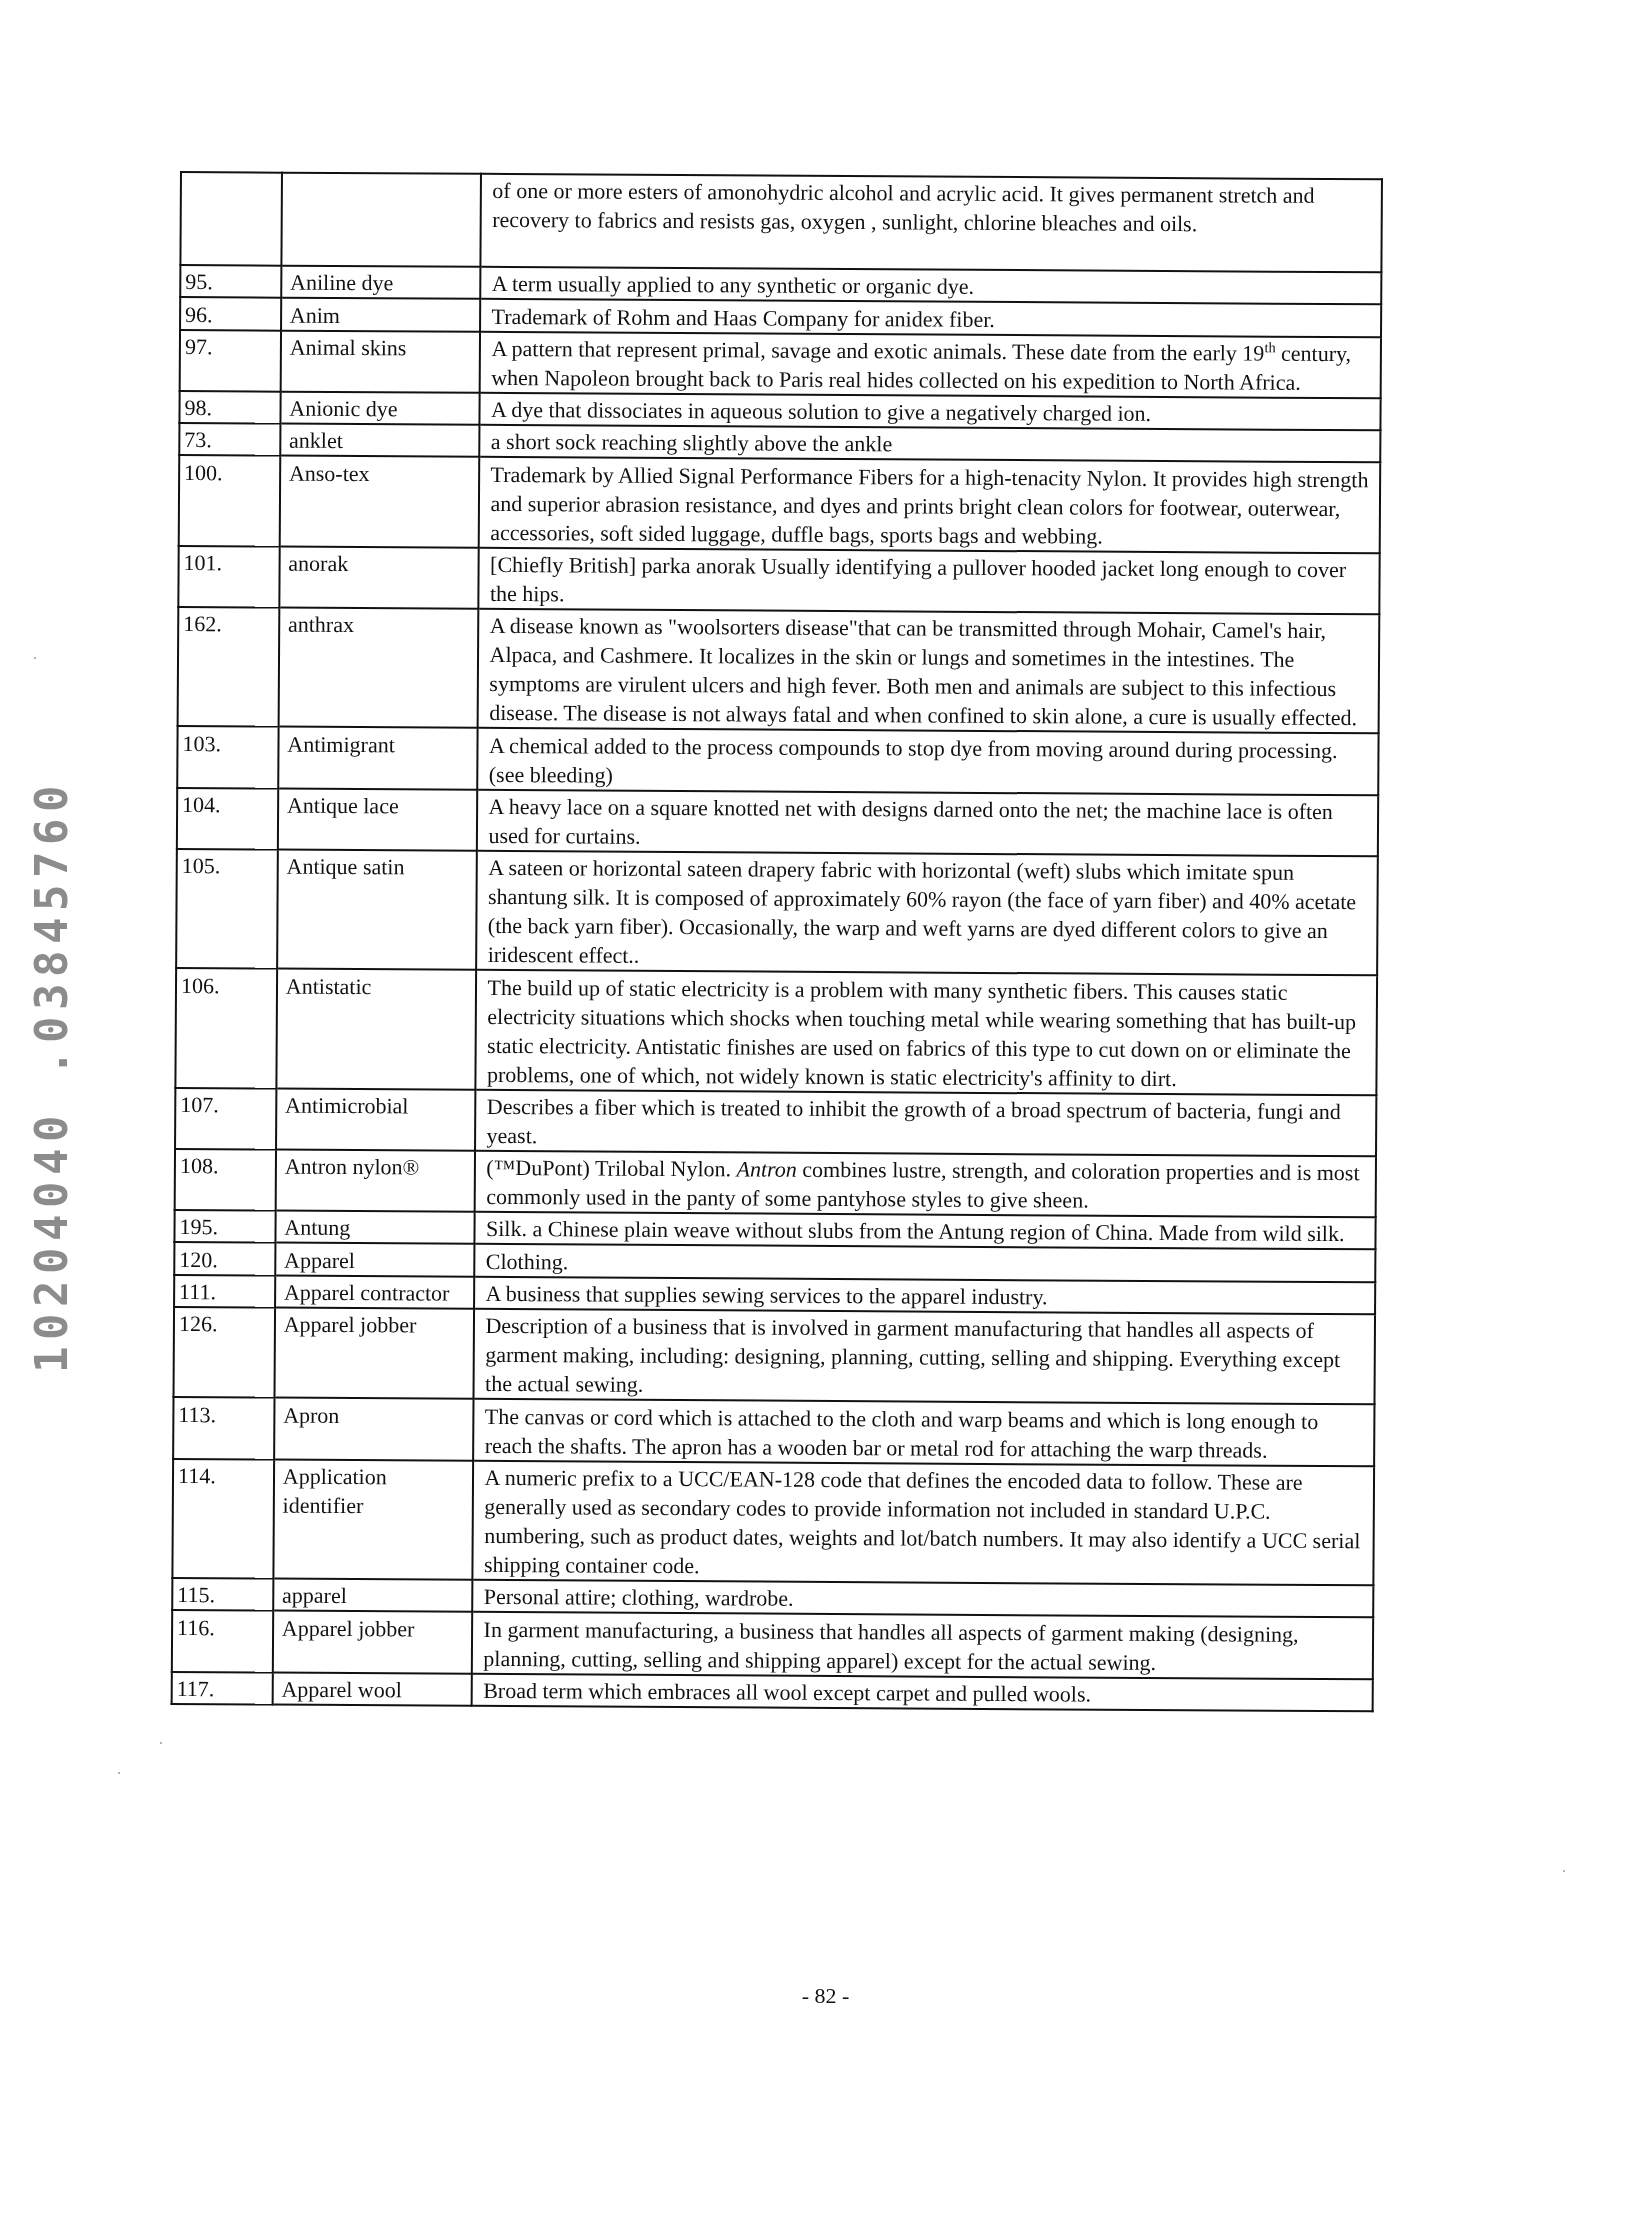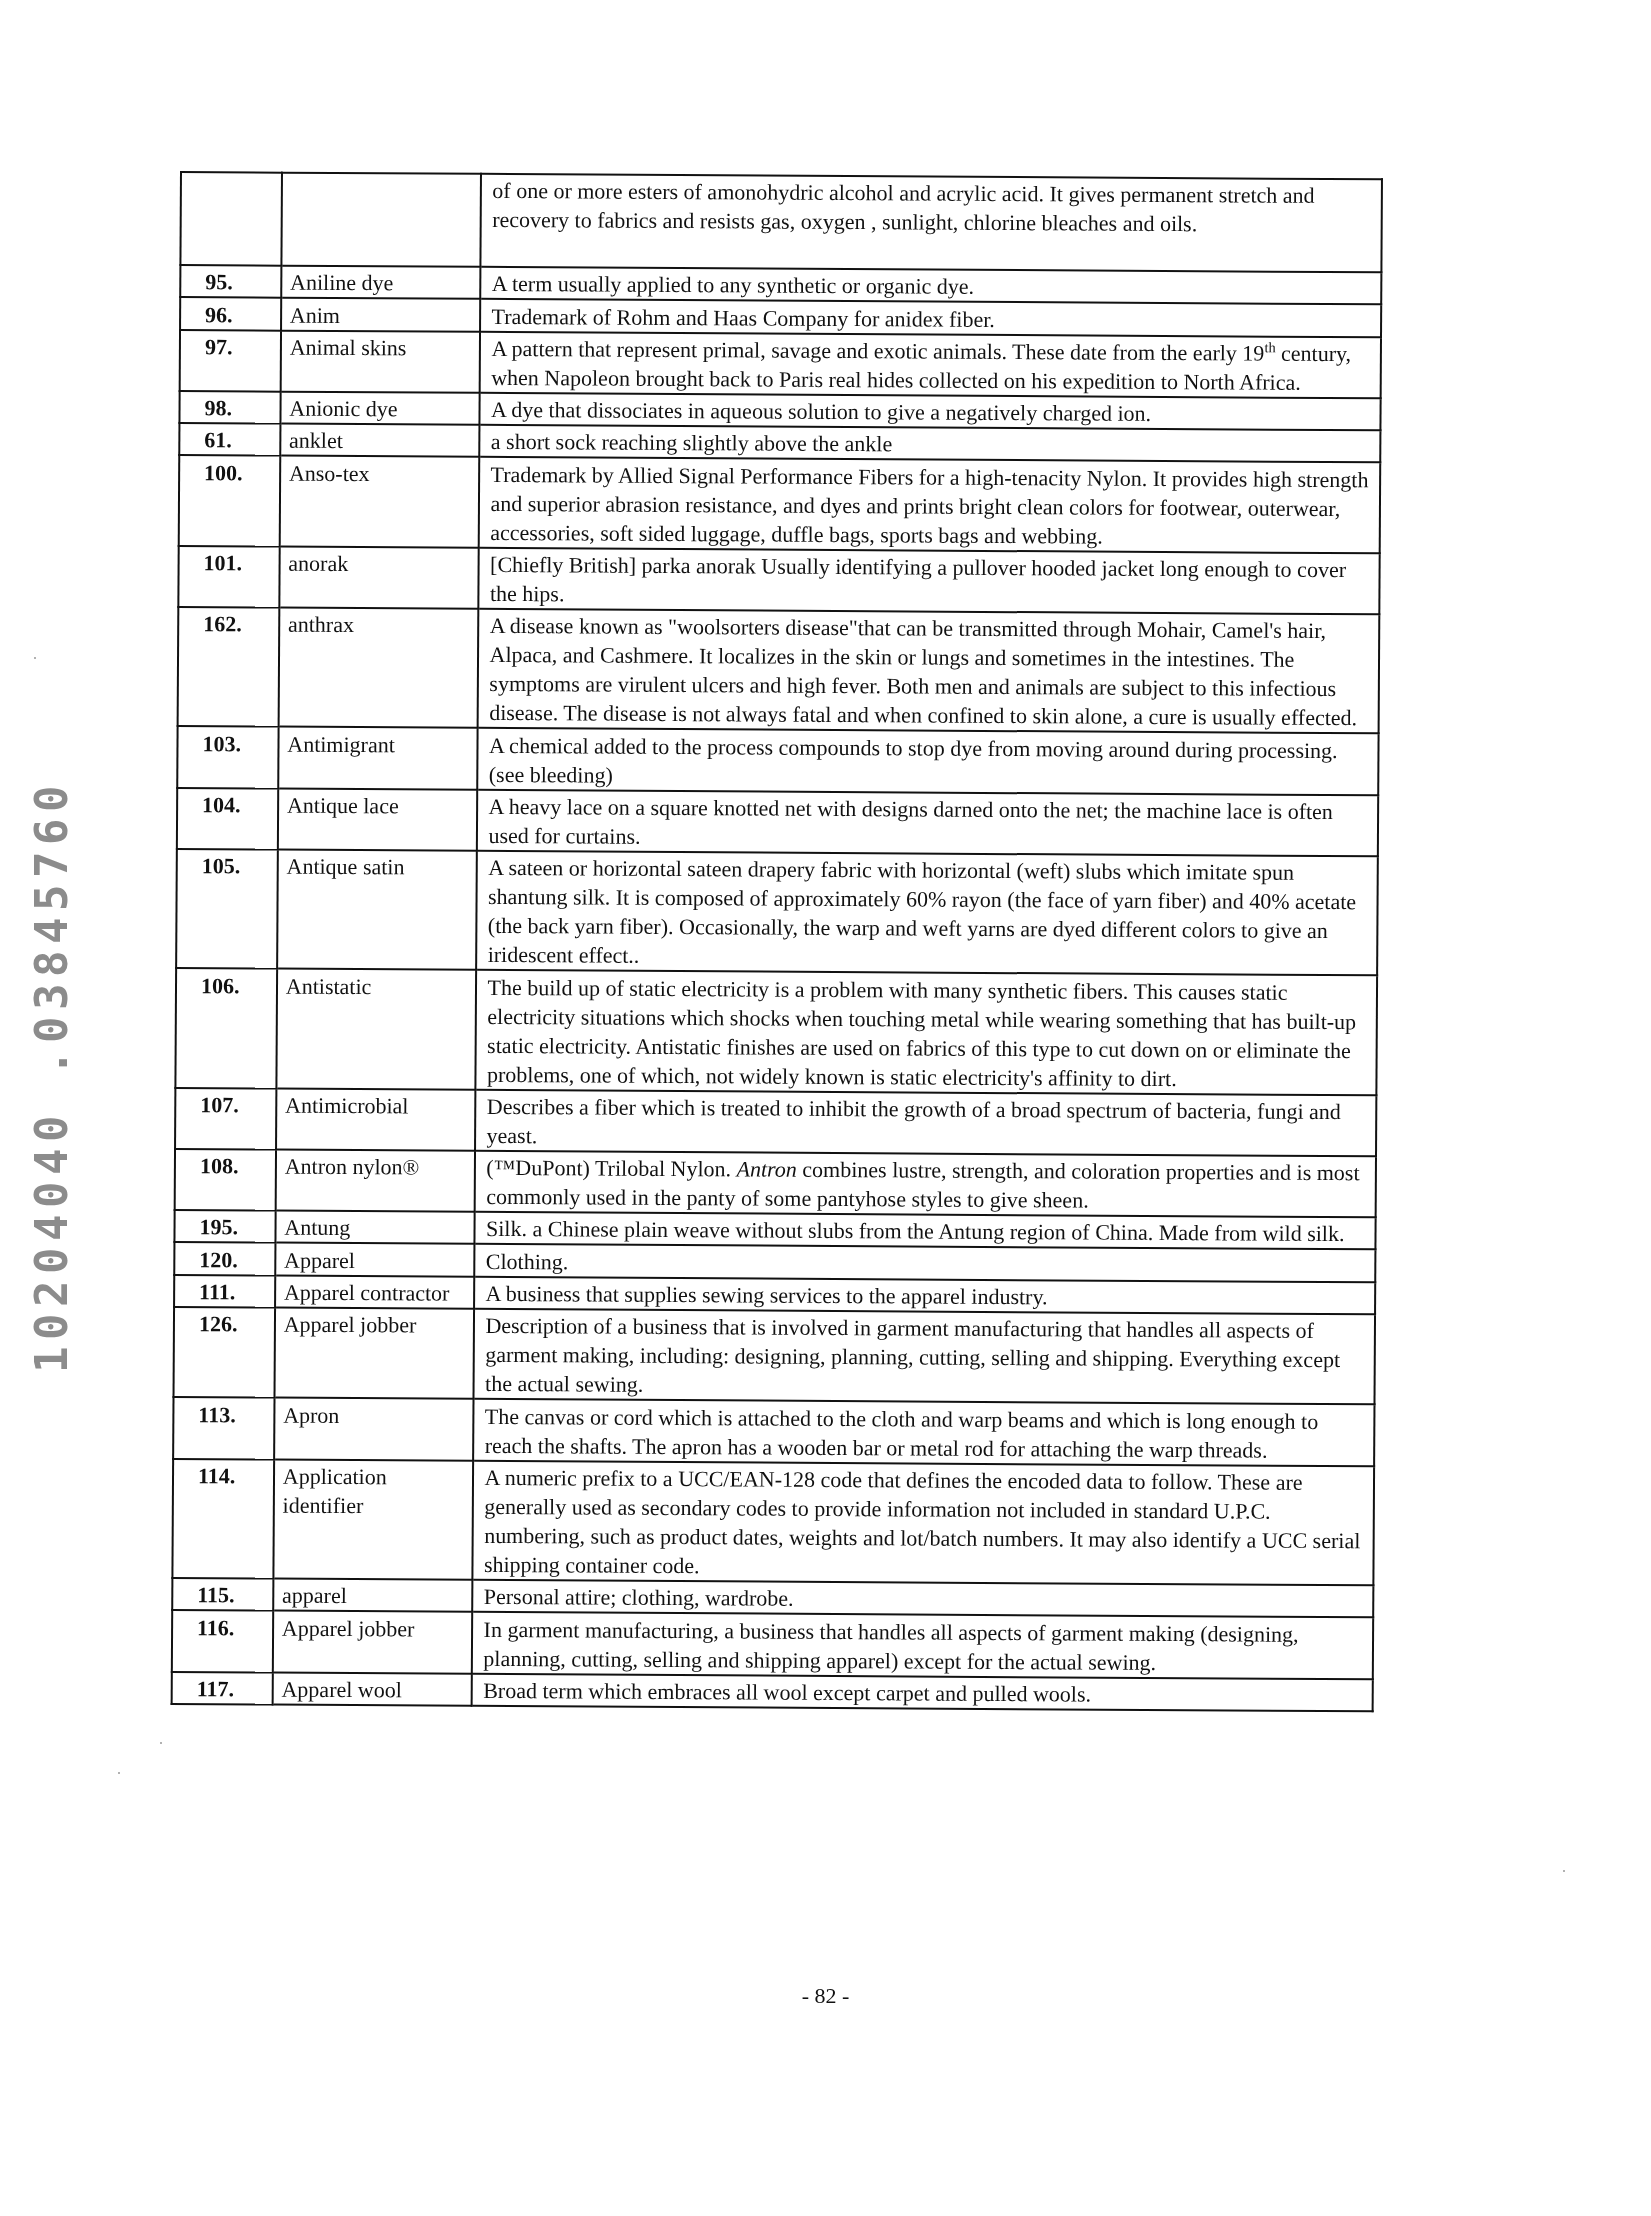--- a/index.html
+++ b/index.html
@@ -23,21 +23,21 @@
     transform: rotate(0.35deg); transform-origin: top left;
   }
   .gloss-table td {
     border: 2px solid #111; vertical-align: top;
     font-size: 22px; line-height: 29px;
     padding: 1.3px 6.5px 0px 7.8px;
   }
   .gloss-table col.c-num { width: 101px; }
   .gloss-table col.c-term { width: 199px; }
   .gloss-table col.c-def { width: 901px; }
-  .gloss-table td.num { padding-left: 24px; font-weight: bold; }
+  .gloss-table td.num { padding-left: 4px; }
   .gloss-table td.def { padding-left: 10.5px; padding-right: 5.2px; }
   .gloss-table sup { font-size: 14.4px; line-height: 0; font-family: Liberation Serif, serif; }
   .gloss-table em { }
   .page-number {
     position: absolute; left: 0; width: 100%; top: 1983px; text-align: center;
     font-size: 22px;
   }
   .speck { position: absolute; width: 2px; height: 2px; background: #999; border-radius: 50%; }
 </style>
 </head>
@@ -73,21 +73,21 @@
       <td class="num">97.</td>
       <td class="term">Animal skins</td>
       <td class="def"><span>A pattern that represent primal, savage and exotic animals. These date from the early 19</span><sup>th</sup><span> century, when Napoleon brought back to Paris real hides collected on his expedition to North Africa.</span></td>
     </tr>
     <tr>
       <td class="num">98.</td>
       <td class="term">Anionic dye</td>
       <td class="def">A dye that dissociates in aqueous solution to give a negatively charged ion.</td>
     </tr>
     <tr>
-      <td class="num">61.</td>
+      <td class="num">73.</td>
       <td class="term">anklet</td>
       <td class="def">a short sock reaching slightly above the ankle</td>
     </tr>
     <tr>
       <td class="num">100.</td>
       <td class="term">Anso-tex</td>
       <td class="def">Trademark by Allied Signal Performance Fibers for a high-tenacity Nylon. It provides high strength and superior abrasion resistance, and dyes and prints bright clean colors for footwear, outerwear, accessories, soft sided luggage, duffle bags, sports bags and webbing.</td>
     </tr>
     <tr>
       <td class="num">101.</td>

